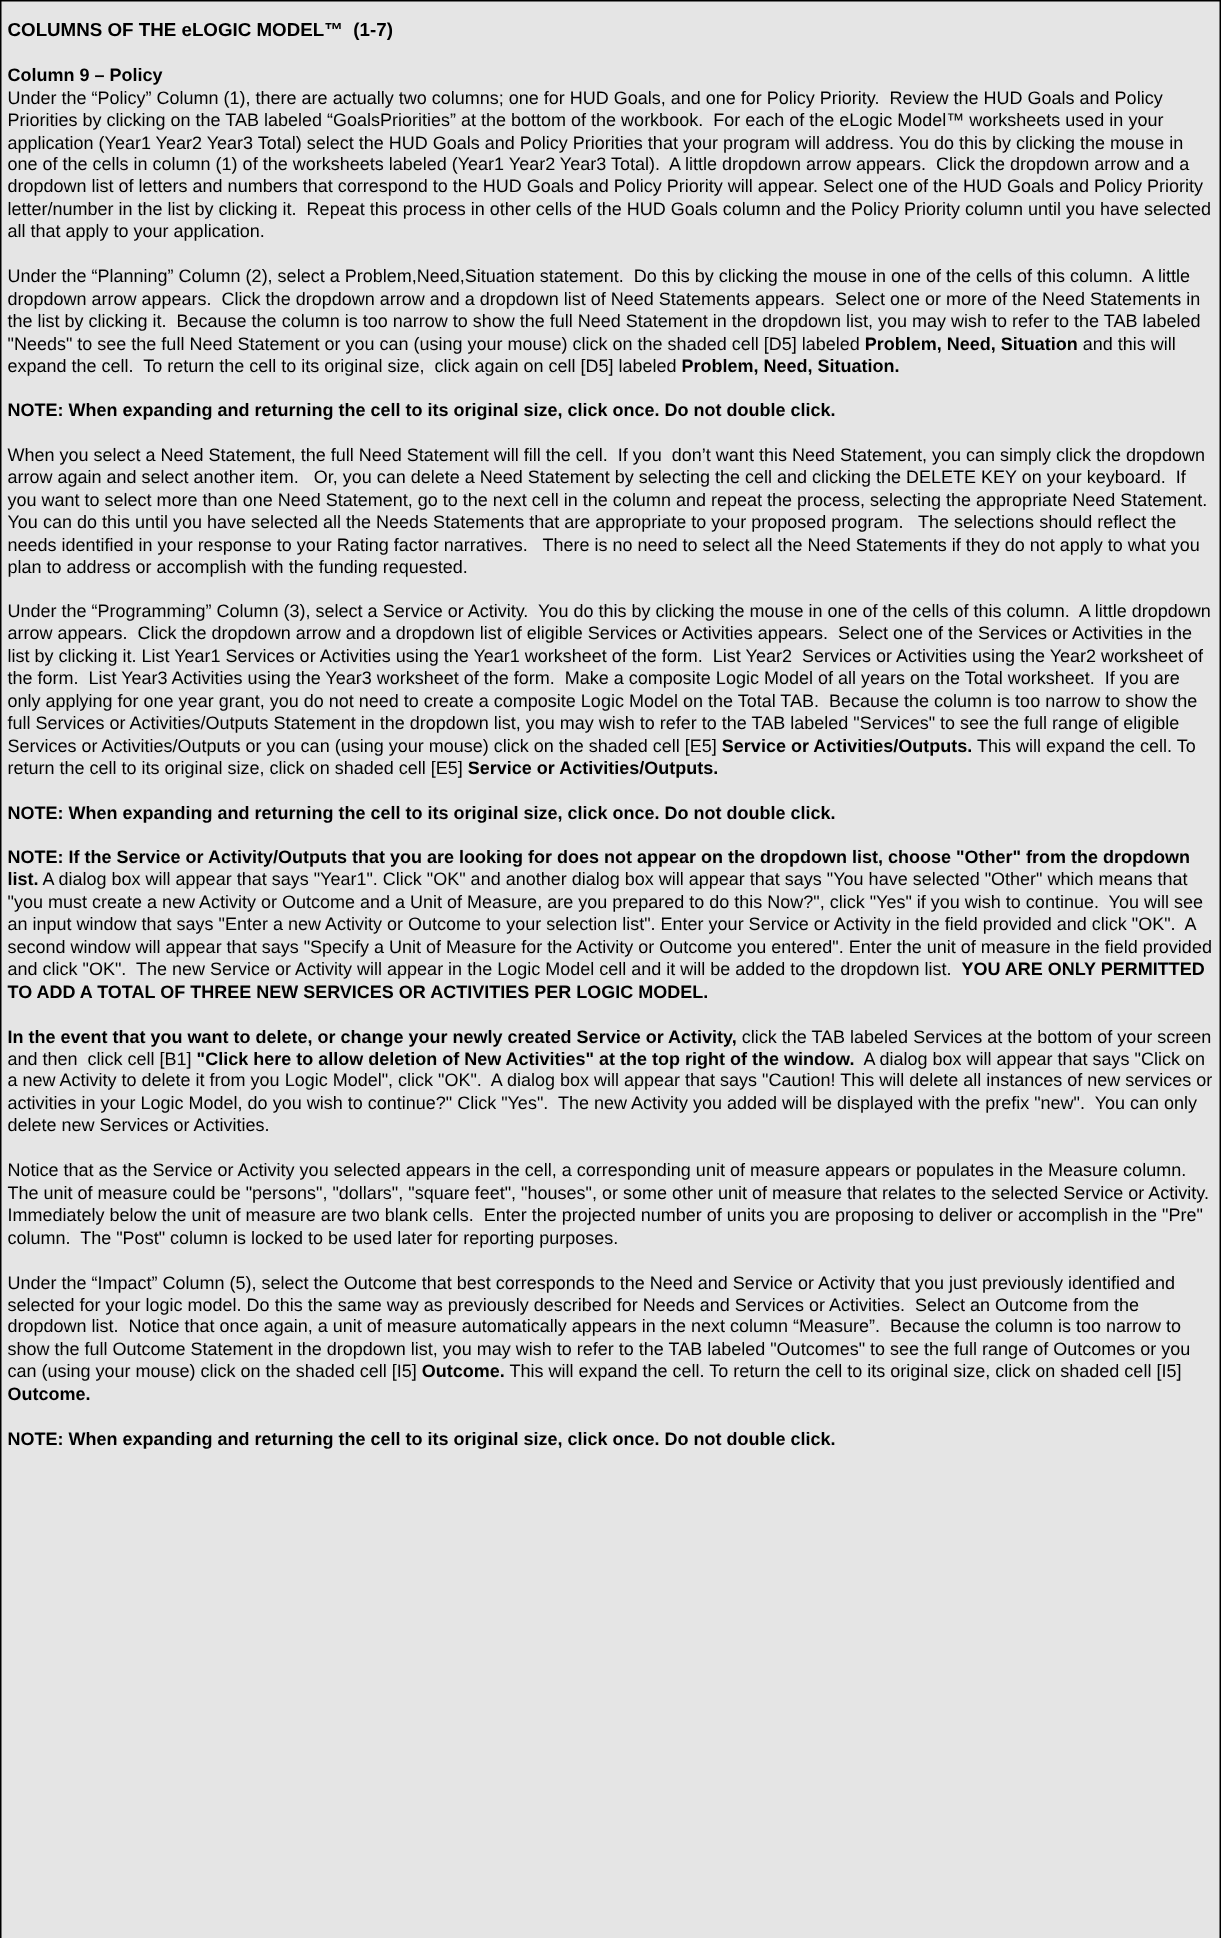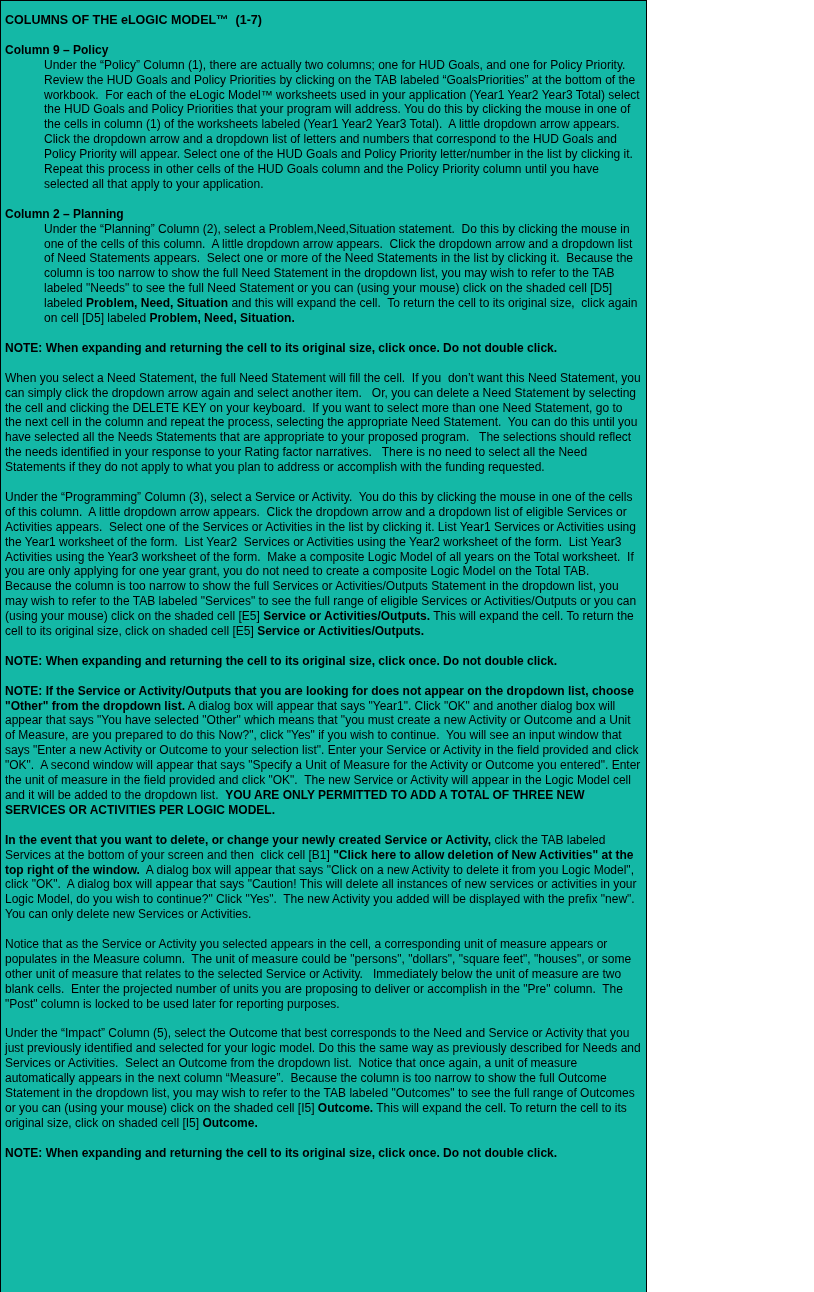--- a/index.html
+++ b/index.html
@@ -1,45 +1,44 @@
 <!DOCTYPE html>
 <html><head>
 <meta charset="utf-8">
 <style>
   html, body { margin: 0; padding: 0; background: #ffffff; }
   .page {
     position: relative;
-    width: 647px;
+    width: 814px;
     height: 1292px;
     box-sizing: border-box;
-    background: #14b8a6;
+    background: #e5e5e5;
     border: 1px solid #000000;
     border-bottom: none;
     padding: 12px 4px 0 4px;
     overflow: hidden;
     font-family: "Liberation Sans", "DejaVu Sans", sans-serif;
     font-size: 12px;
     line-height: 14.9px;
     color: #000000;
   }
   .block { margin: 0; white-space: pre-wrap; word-wrap: break-word; }
   .block + .block { margin-top: 14.9px; }
-  .heading + .block { margin-top: 0; margin-left: 39px; }
+  .heading + .block { margin-top: 0; }
   .title { font-weight: bold; font-size: 12.5px; }
   .heading { font-weight: bold; }
   .bold { font-weight: bold; }
 </style>
 </head>
 <body>
 
 <div class="page">
     <p class="block title"><span class="bold">COLUMNS OF THE eLOGIC MODEL™  (1-7)</span></p>
     <p class="block heading"><span class="bold">Column 9 – Policy</span></p>
     <p class="block paragraph"><span>Under the “Policy” Column (1), there are actually two columns; one for HUD Goals, and one for Policy Priority.  Review the HUD Goals and Policy Priorities by clicking on the TAB labeled “GoalsPriorities” at the bottom of the workbook.  For each of the eLogic Model™ worksheets used in your application (Year1 Year2 Year3 Total) select the HUD Goals and Policy Priorities that your program will address. You do this by clicking the mouse in one of the cells in column (1) of the worksheets labeled (Year1 Year2 Year3 Total).  A little dropdown arrow appears.  Click the dropdown arrow and a dropdown list of letters and numbers that correspond to the HUD Goals and Policy Priority will appear. Select one of the HUD Goals and Policy Priority letter/number in the list by clicking it.  Repeat this process in other cells of the HUD Goals column and the Policy Priority column until you have selected all that apply to your application.</span></p>
-    <p class="block heading"><span class="bold">Column 2 – Planning</span></p>
     <p class="block paragraph"><span>Under the “Planning” Column (2), select a Problem,Need,Situation statement.  Do this by clicking the mouse in one of the cells of this column.  A little dropdown arrow appears.  Click the dropdown arrow and a dropdown list of Need Statements appears.  Select one or more of the Need Statements in the list by clicking it.  Because the column is too narrow to show the full Need Statement in the dropdown list, you may wish to refer to the TAB labeled "Needs" to see the full Need Statement or you can (using your mouse) click on the shaded cell [D5] labeled </span><span class="bold">Problem, Need, Situation</span><span> and this will expand the cell.  To return the cell to its original size,  click again on cell [D5] labeled </span><span class="bold">Problem, Need, Situation.</span></p>
     <p class="block note"><span class="bold">NOTE: When expanding and returning the cell to its original size, click once. Do not double click.</span></p>
     <p class="block paragraph"><span>When you select a Need Statement, the full Need Statement will fill the cell.  If you  don’t want this Need Statement, you can simply click the dropdown arrow again and select another item.   Or, you can delete a Need Statement by selecting the cell and clicking the DELETE KEY on your keyboard.  If you want to select more than one Need Statement, go to the next cell in the column and repeat the process, selecting the appropriate Need Statement.  You can do this until you have selected all the Needs Statements that are appropriate to your proposed program.   The selections should reflect the needs identified in your response to your Rating factor narratives.   There is no need to select all the Need Statements if they do not apply to what you plan to address or accomplish with the funding requested.</span></p>
     <p class="block paragraph"><span>Under the “Programming” Column (3), select a Service or Activity.  You do this by clicking the mouse in one of the cells of this column.  A little dropdown arrow appears.  Click the dropdown arrow and a dropdown list of eligible Services or Activities appears.  Select one of the Services or Activities in the list by clicking it. List Year1 Services or Activities using the Year1 worksheet of the form.  List Year2  Services or Activities using the Year2 worksheet of the form.  List Year3 Activities using the Year3 worksheet of the form.  Make a composite Logic Model of all years on the Total worksheet.  If you are only applying for one year grant, you do not need to create a composite Logic Model on the Total TAB.  Because the column is too narrow to show the full Services or Activities/Outputs Statement in the dropdown list, you may wish to refer to the TAB labeled "Services" to see the full range of eligible Services or Activities/Outputs or you can (using your mouse) click on the shaded cell [E5] </span><span class="bold">Service or Activities/Outputs.</span><span> This will expand the cell. To return the cell to its original size, click on shaded cell [E5] </span><span class="bold">Service or Activities/Outputs.</span></p>
     <p class="block note"><span class="bold">NOTE: When expanding and returning the cell to its original size, click once. Do not double click.</span></p>
     <p class="block paragraph"><span class="bold">NOTE: If the Service or Activity/Outputs that you are looking for does not appear on the dropdown list, choose "Other" from the dropdown list.</span><span> A dialog box will appear that says "Year1". Click "OK" and another dialog box will appear that says "You have selected "Other" which means that "you must create a new Activity or Outcome and a Unit of Measure, are you prepared to do this Now?", click "Yes" if you wish to continue.  You will see an input window that says "Enter a new Activity or Outcome to your selection list". Enter your Service or Activity in the field provided and click "OK".  A second window will appear that says "Specify a Unit of Measure for the Activity or Outcome you entered". Enter the unit of measure in the field provided and click "OK".  The new Service or Activity will appear in the Logic Model cell and it will be added to the dropdown list.  </span><span class="bold">YOU ARE ONLY PERMITTED TO ADD A TOTAL OF THREE NEW SERVICES OR ACTIVITIES PER LOGIC MODEL.</span></p>
     <p class="block paragraph"><span class="bold">In the event that you want to delete, or change your newly created Service or Activity,</span><span> click the TAB labeled Services at the bottom of your screen and then  click cell [B1] </span><span class="bold">"Click here to allow deletion of New Activities" at the top right of the window.</span><span>  A dialog box will appear that says "Click on a new Activity to delete it from you Logic Model", click "OK".  A dialog box will appear that says "Caution! This will delete all instances of new services or activities in your Logic Model, do you wish to continue?" Click "Yes".  The new Activity you added will be displayed with the prefix "new".  You can only delete new Services or Activities.</span></p>
     <p class="block paragraph"><span>Notice that as the Service or Activity you selected appears in the cell, a corresponding unit of measure appears or populates in the Measure column.  The unit of measure could be "persons", "dollars", "square feet", "houses", or some other unit of measure that relates to the selected Service or Activity.   Immediately below the unit of measure are two blank cells.  Enter the projected number of units you are proposing to deliver or accomplish in the "Pre" column.  The "Post" column is locked to be used later for reporting purposes.</span></p>
     <p class="block paragraph"><span>Under the “Impact” Column (5), select the Outcome that best corresponds to the Need and Service or Activity that you just previously identified and selected for your logic model. Do this the same way as previously described for Needs and Services or Activities.  Select an Outcome from the dropdown list.  Notice that once again, a unit of measure automatically appears in the next column “Measure”.  Because the column is too narrow to show the full Outcome Statement in the dropdown list, you may wish to refer to the TAB labeled "Outcomes" to see the full range of Outcomes or you can (using your mouse) click on the shaded cell [I5] </span><span class="bold">Outcome.</span><span> This will expand the cell. To return the cell to its original size, click on shaded cell [I5] </span><span class="bold">Outcome.</span></p>
     <p class="block note"><span class="bold">NOTE: When expanding and returning the cell to its original size, click once. Do not double click.</span></p>

